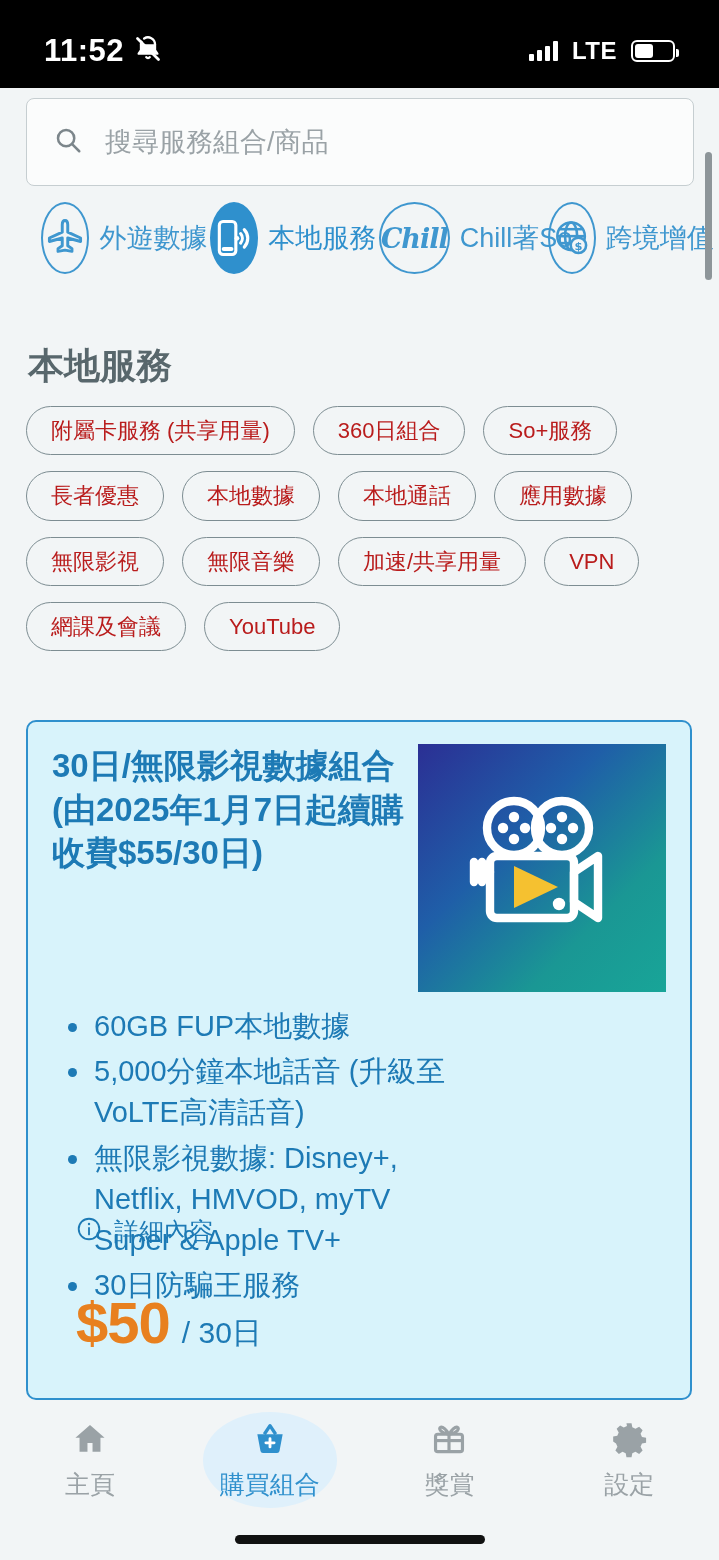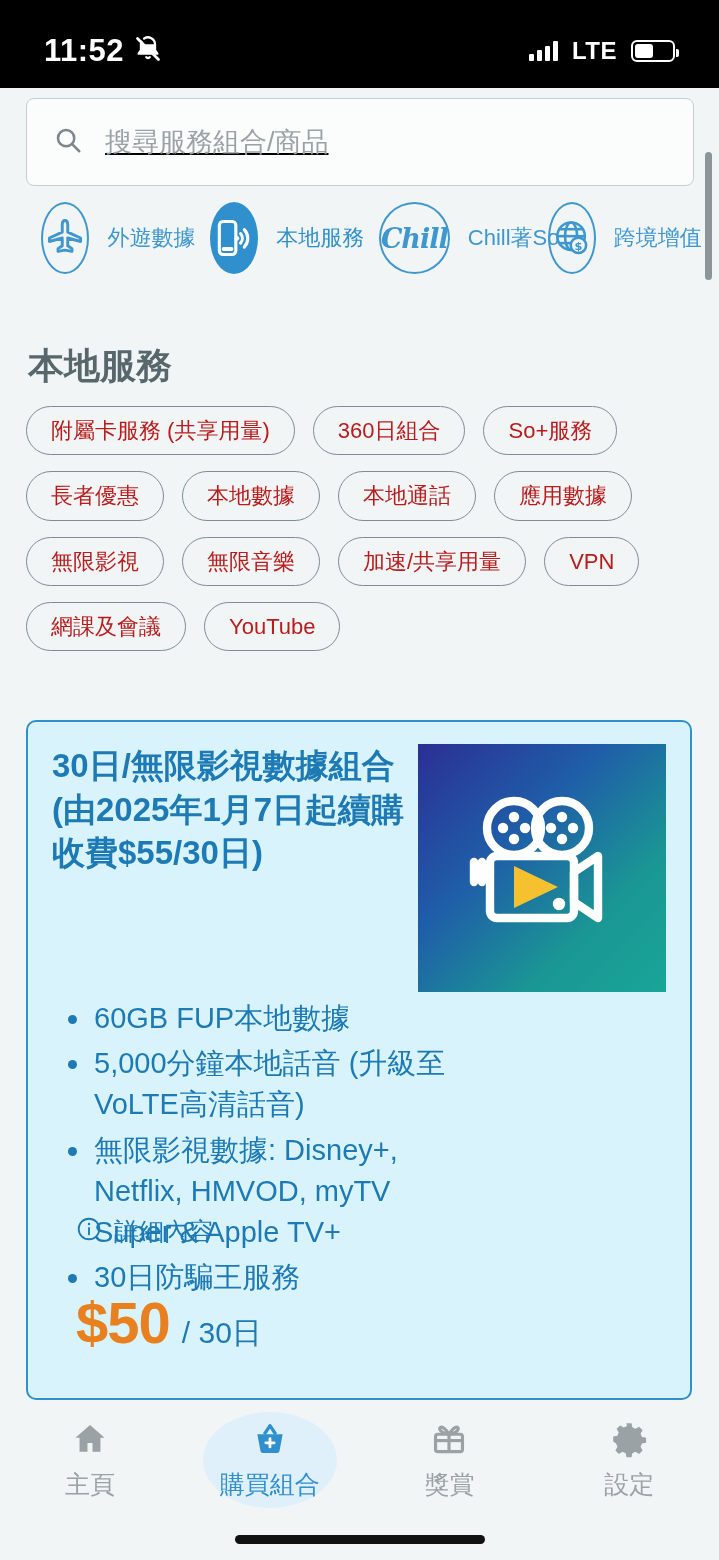--- a/index.html
+++ b/index.html
@@ -36,37 +36,37 @@
     content: ""; position: absolute; right: -6px; top: 7px;
     width: 3px; height: 8px; background: #fff; border-radius: 0 2px 2px 0;
   }
   .battery .lvl { height: 100%; background: #fff; border-radius: 3px; width: 50%; }
 
   
   .search-wrap { position: absolute; top: 98px; left: 26px; width: 668px; height: 88px; }
   .search-box {
     width: 100%; height: 100%;
     background: #fbfcfc; border: 1.5px solid #c6ced1; border-radius: 8px;
-    display: flex; align-items: center; padding: 0 26px; gap: 22px; text-decoration: underline;
+    display: flex; align-items: center; padding: 0 26px; gap: 22px;
   }
   .search-ph { color: #9aa2a6; font-size: 27px; }
 
   
   .cats {
     position: absolute; top: 202px; left: 0; width: 719px;
     display: flex; justify-content: space-around; padding: 0 22px;
   }
   .cat { width: 130px; display: flex; align-items: center; gap: 10px; }
   .cat-ic {
     width: 72px; height: 72px; border-radius: 50%;
     border: 2.5px solid #3f97cf; display: flex; align-items: center; justify-content: center;
     background: transparent;
   }
   .cat.active .cat-ic { background: #2f90cd; border-color: #2f90cd; }
-  .cat-lbl { font-size: 22px; color: #3f97cf; white-space: nowrap; margin-left: 8px; }
+  .cat-lbl { font-size: 27px; color: #3f97cf; white-space: nowrap; }
   .cat.active .cat-lbl { color: #2f90cd; }
   .chill-text {
     font-family: "DejaVu Serif", serif; font-style: italic; font-weight: bold;
     font-size: 27px; color: #3f97cf; letter-spacing: -1px;
   }
 
   
   .sec-title {
     position: absolute; top: 342px; left: 28px;
     font-size: 36px; color: #58676c; font-weight: 600;
@@ -92,21 +92,21 @@
   .card-top { display: flex; gap: 10px; }
   .card-title {
     flex: 1; font-size: 33px; line-height: 1.32; color: #1d7ab5; font-weight: 600;
     max-width: 372px;
   }
   .card-img {
     width: 248px; height: 248px; flex: none;
     background: linear-gradient(135deg, #2b2f94 0%, #1f5ea8 38%, #1a9794 72%, #18a598 100%);
     display: flex; align-items: center; justify-content: center;
   }
-  .bullets { list-style: none; margin-top: 6px; }
+  .bullets { list-style: none; margin-top: 14px; }
   .bullets li {
     position: relative; padding-left: 42px; margin-bottom: 4px;
     font-size: 29px; line-height: 1.42; color: #1d7ab5; max-width: 400px;
   }
   .bullets li::before {
     content: ""; position: absolute; left: 16px; top: 17px;
     width: 9px; height: 9px; border-radius: 50%; background: #1d7ab5;
   }
   .details {
     position: absolute; left: 48px; bottom: 150px;

